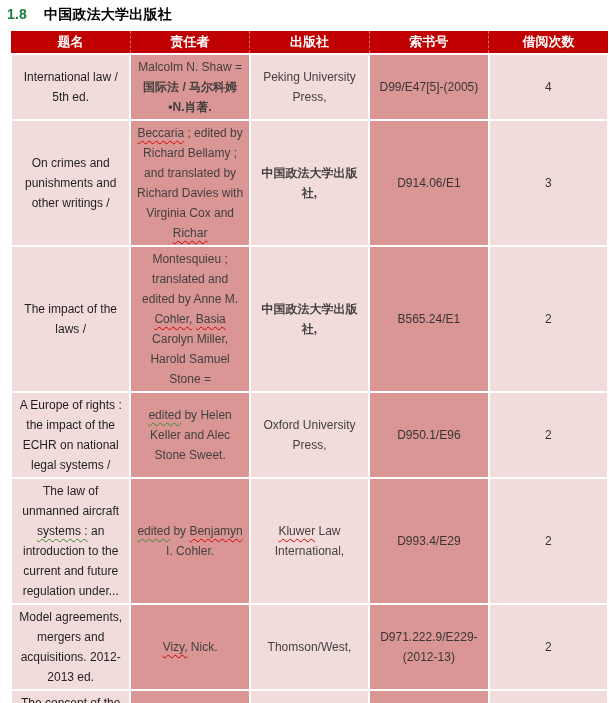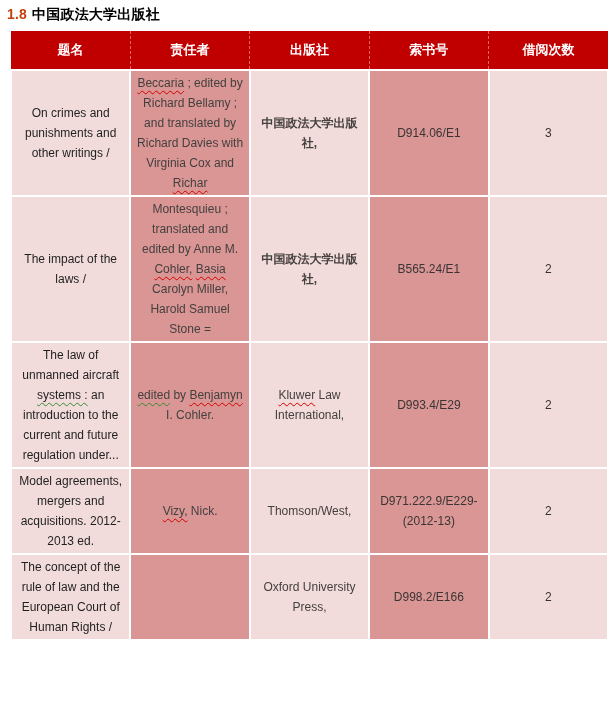--- a/index.html
+++ b/index.html
@@ -14,35 +14,35 @@
     font-family: "Liberation Sans", "DejaVu Sans", sans-serif;
   }
   .page-title {
     margin: 6px 0 7px 7px;
     font-size: 14px;
     font-weight: bold;
     color: #000000;
     letter-spacing: 0.2px;
   }
   .title-num {
-    color: #c2410c;
-    margin-right: 5px;
+    color: #15803d;
+    margin-right: 17px;
   }
   table.rank {
     border-collapse: collapse;
     table-layout: fixed;
     width: 599px;
     margin-left: 10px;
   }
   table.rank th {
     background: #c00000;
     color: #ffffff;
     font-size: 13px;
     font-weight: bold;
-    padding: 10px 2px;
+    padding: 2px 2px;
     height: 17px;
     text-align: center;
     border-left: 1px dashed rgba(255, 190, 180, 0.55);
   }
   table.rank th:first-child { border-left: none; }
   table.rank td {
     border: 2px solid #ffffff;
     text-align: center;
     vertical-align: middle;
     font-size: 12px;
@@ -79,31 +79,45 @@
     <tr>
       <th>题名</th>
       <th>责任者</th>
       <th>出版社</th>
       <th>索书号</th>
       <th>借阅次数</th>
     </tr>
   </thead>
   <tbody>
       <tr>
+        <td class="col1">International law / 5th ed.</td>
+        <td class="col2"><span>Malcolm N. Shaw = </span><span class="zh">国际法 / 马尔科姆•N.肖著.</span></td>
+        <td class="col3">Peking University Press,</td>
+        <td class="col4">D99/E47[5]-(2005)</td>
+        <td class="col5">4</td>
+      </tr>
+      <tr>
         <td class="col1">On crimes and punishments and other writings /</td>
         <td class="col2"><span class="sp-r">Beccaria</span><span> ; edited by Richard Bellamy ; and translated by Richard Davies with Virginia Cox and </span><span class="sp-r">Richar</span></td>
         <td class="col3"><span class="zh">中国政法大学出版社,</span></td>
         <td class="col4">D914.06/E1</td>
         <td class="col5">3</td>
       </tr>
       <tr>
         <td class="col1">The impact of the laws /</td>
         <td class="col2"><span>Montesquieu ; translated and edited by Anne M. </span><span class="sp-r">Cohler,</span><span> </span><span class="sp-r">Basia</span><span> Carolyn Miller, Harold Samuel Stone =</span></td>
         <td class="col3"><span class="zh">中国政法大学出版社,</span></td>
         <td class="col4">B565.24/E1</td>
+        <td class="col5">2</td>
+      </tr>
+      <tr>
+        <td class="col1">A Europe of rights : the impact of the ECHR on national legal systems /</td>
+        <td class="col2"><span class="sp-g">edited</span><span> by Helen Keller and Alec Stone Sweet.</span></td>
+        <td class="col3">Oxford University Press,</td>
+        <td class="col4">D950.1/E96</td>
         <td class="col5">2</td>
       </tr>
       <tr>
         <td class="col1"><span>The law of unmanned aircraft </span><span class="sp-g">systems :</span><span> an introduction to the current and future regulation under...</span></td>
         <td class="col2"><span class="sp-g">edited</span><span> by </span><span class="sp-r">Benjamyn</span><span> I. Cohler.</span></td>
         <td class="col3"><span class="sp-r">Kluwer</span><span> Law International,</span></td>
         <td class="col4">D993.4/E29</td>
         <td class="col5">2</td>
       </tr>
       <tr>

